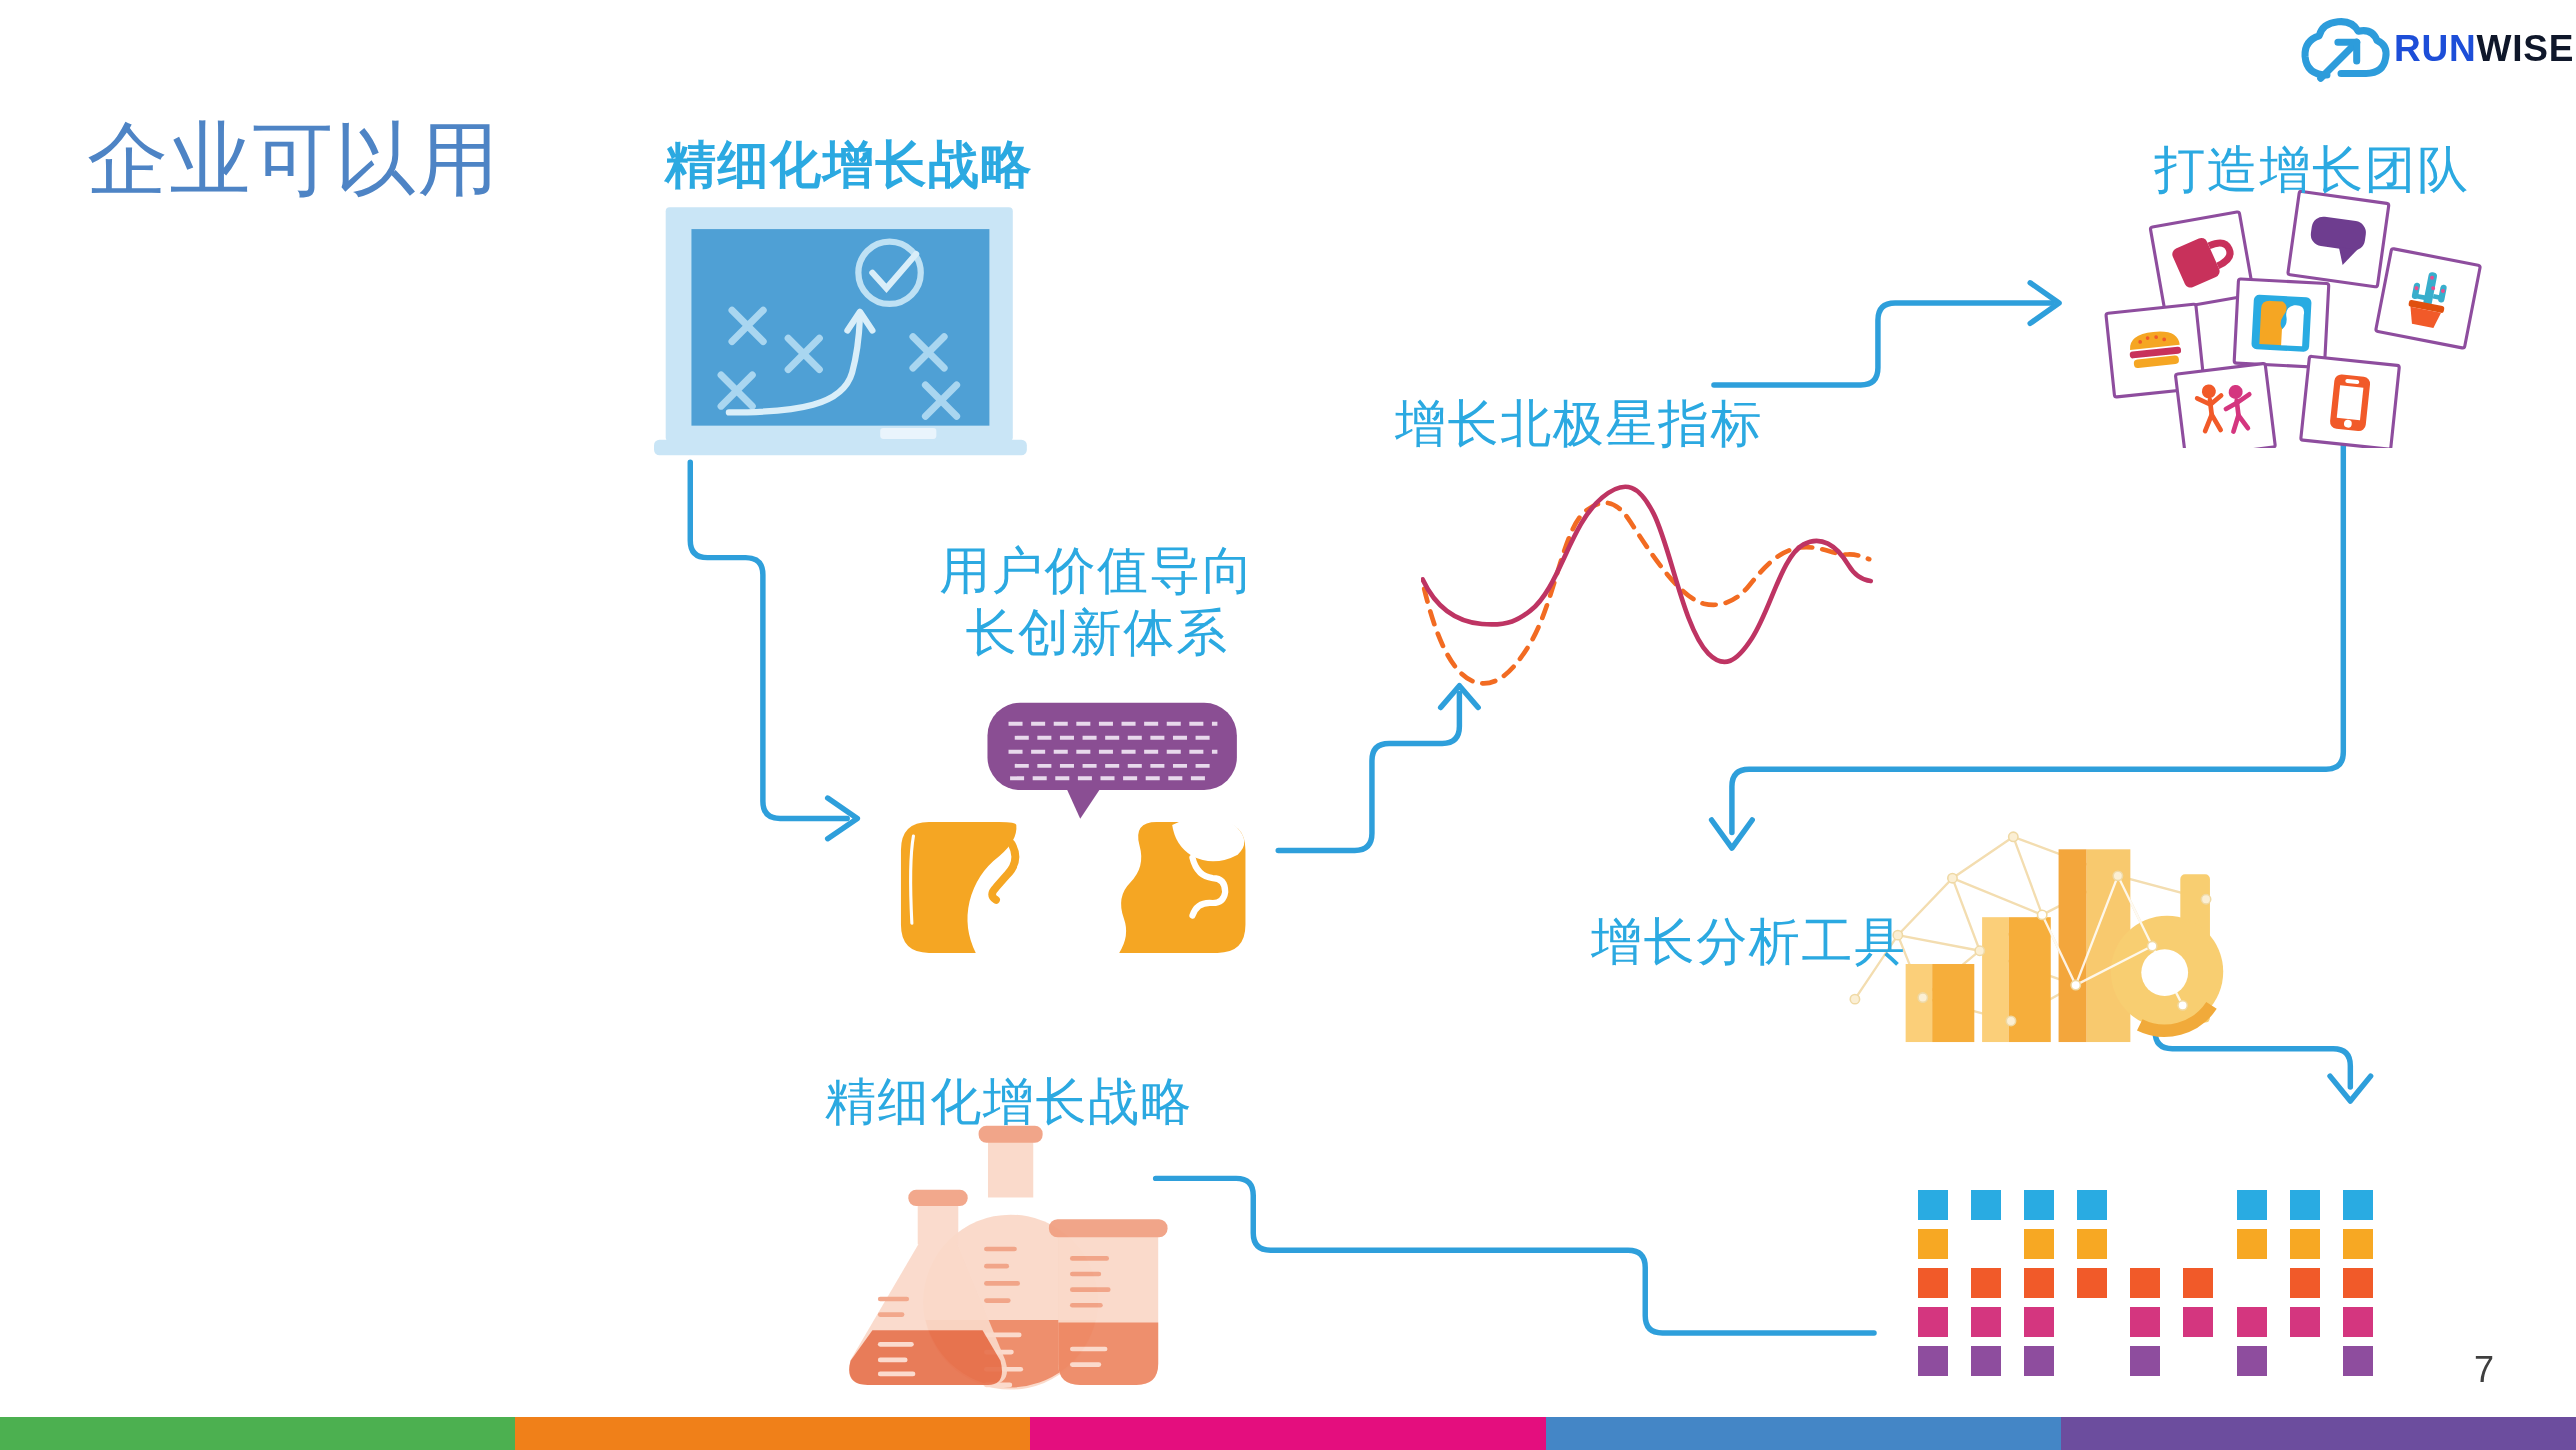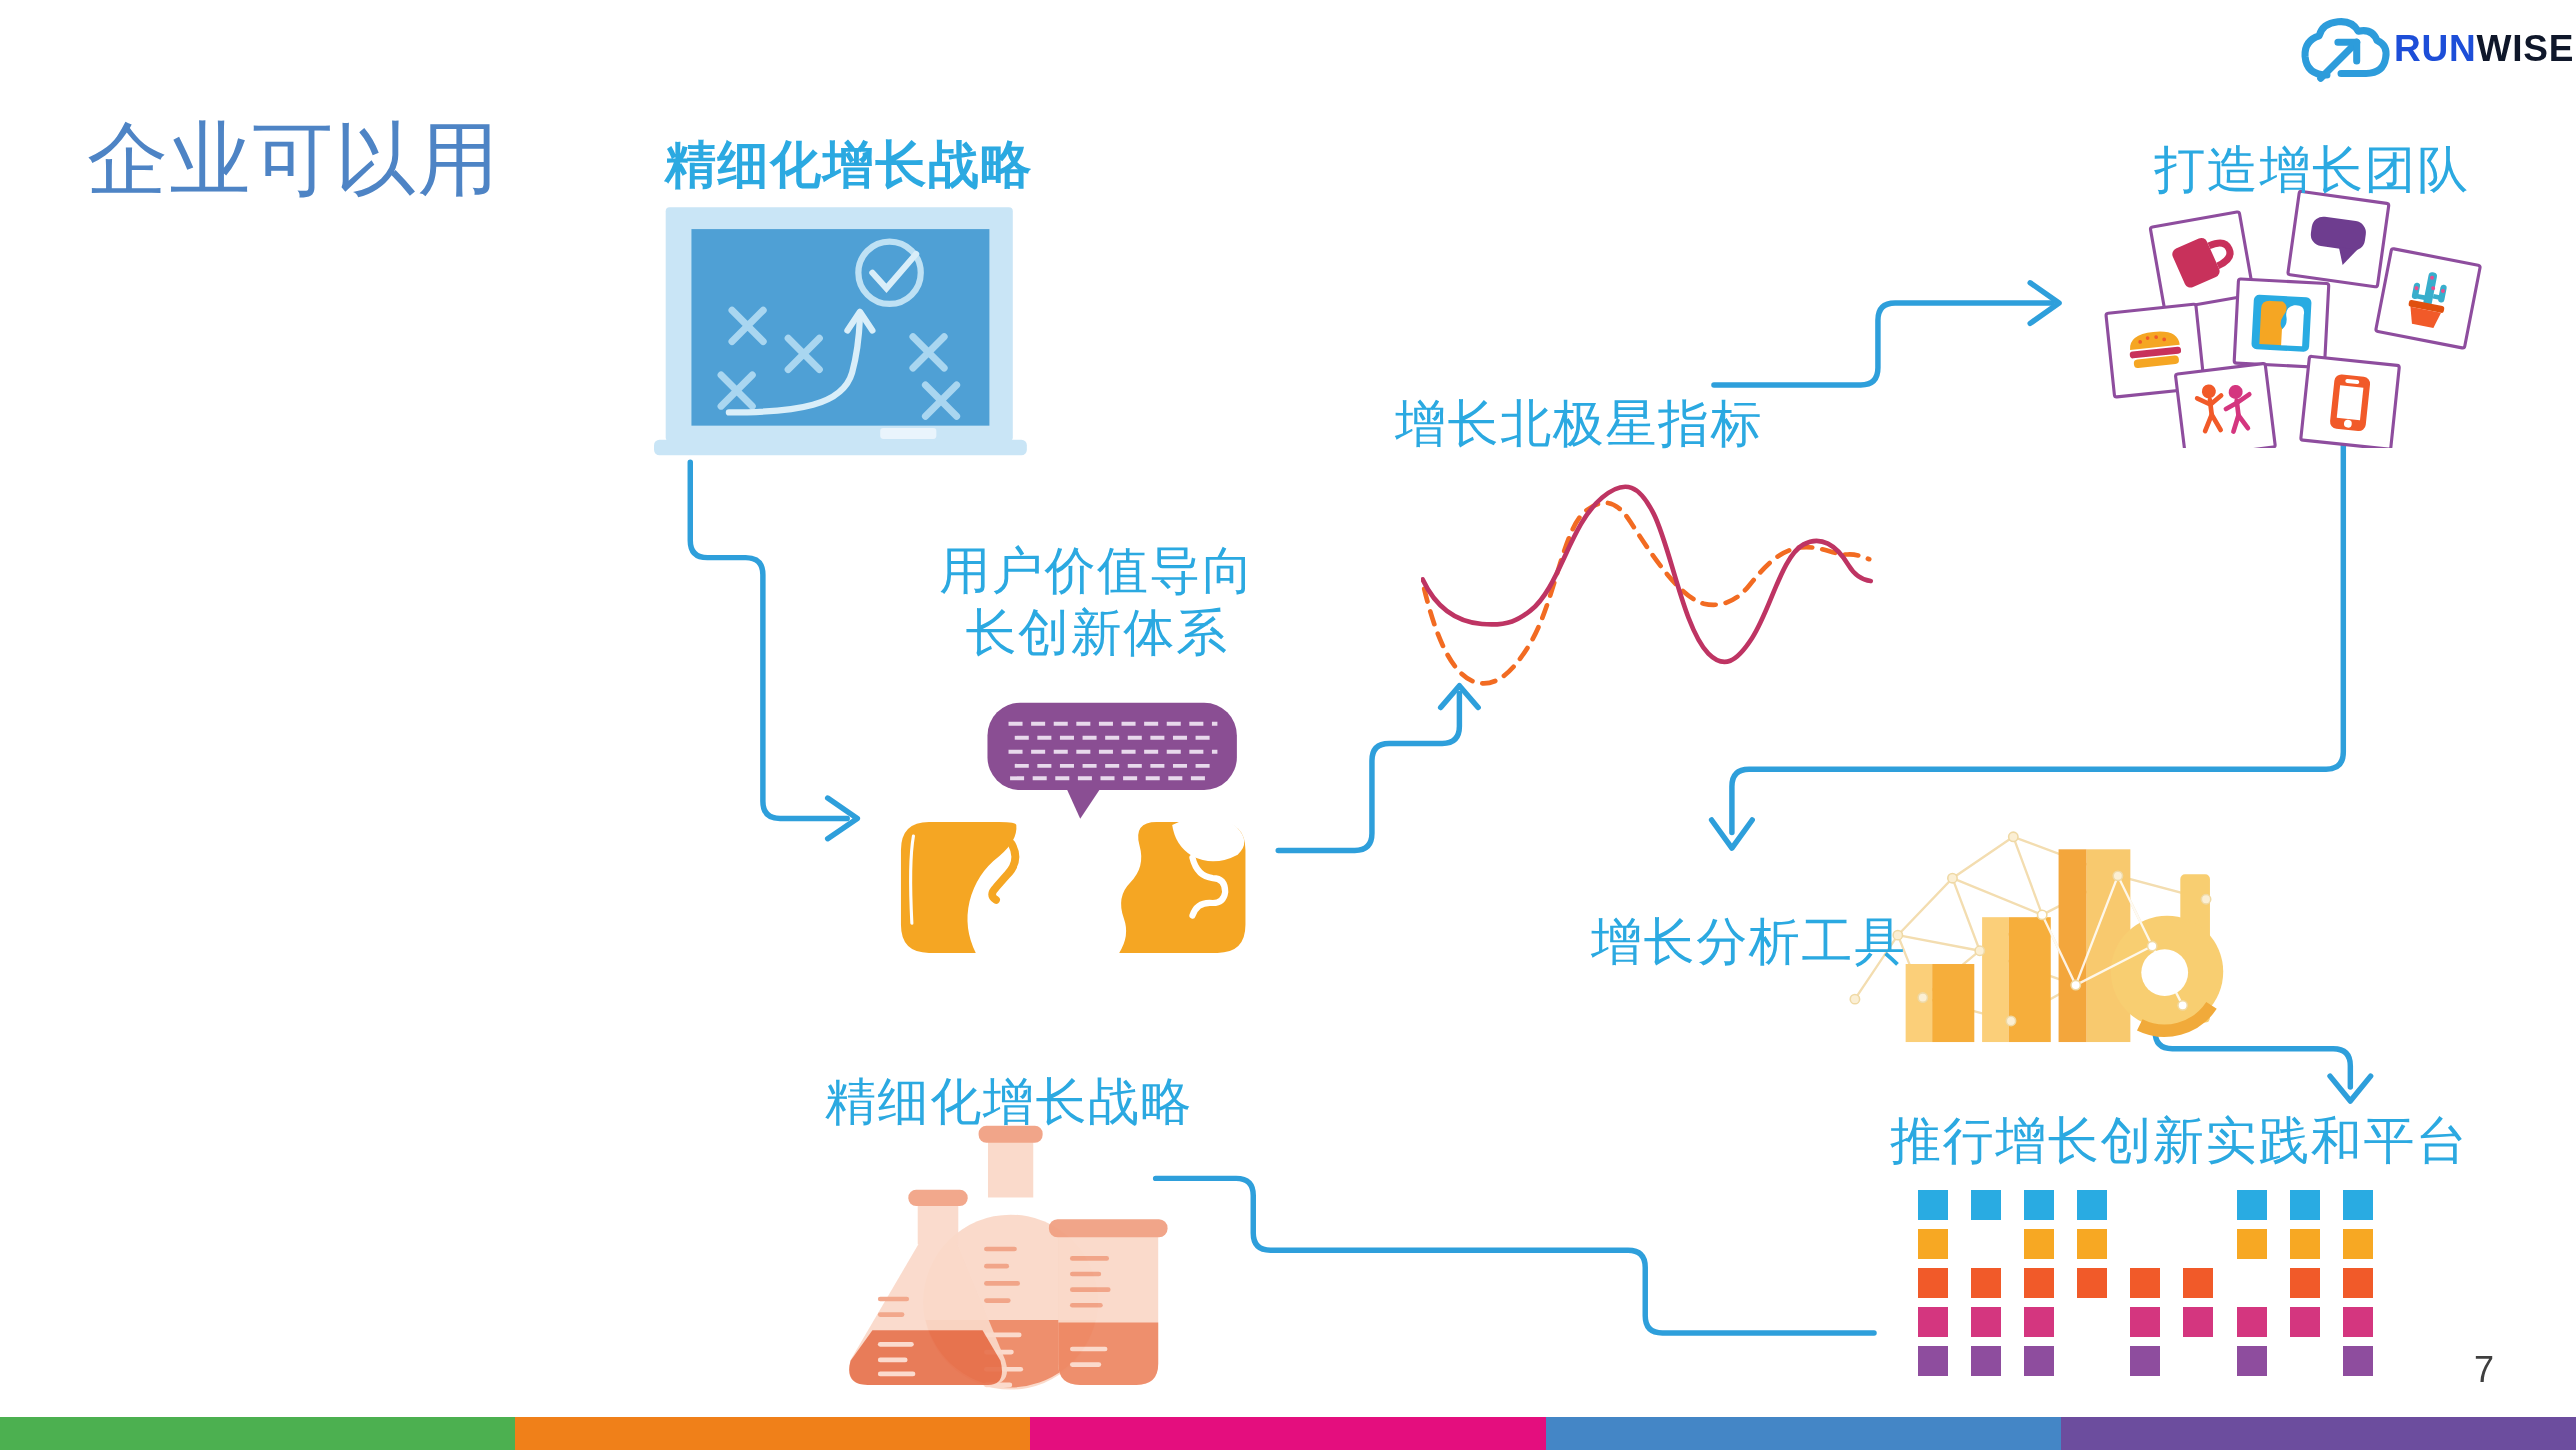--- a/index.html
+++ b/index.html
@@ -78,21 +78,20 @@
   </div>
 
   <div id="label-strategy" class="abs step-label center">精细化增长战略</div>
   <div id="label-value" class="abs step-label center">
     <div>用户价值导向</div>
     <div>长创新体系</div>
   </div>
   <div id="label-northstar" class="abs step-label">增长北极星指标</div>
   <div id="label-team" class="abs step-label center">打造增长团队</div>
   <div id="label-analytics" class="abs step-label">增长分析工具</div>
-  <div id="label-platform" class="abs step-label">推行增长创新实践和平台</div>
   <div id="label-culture" class="abs step-label">精细化增长战略</div>
 
   <svg class="abs illo" style="left:654px;top:207px" width="390" height="254" viewBox="0 0 500 325">
     <rect x="15" y="0" width="445" height="300" rx="5" fill="#C9E5F6"></rect>
     <rect x="48" y="28" width="382" height="252" fill="#4FA0D5"></rect>
     <rect x="0" y="298" width="478" height="20" rx="7" fill="#C9E5F6"></rect>
     <rect x="290" y="283" width="72" height="14" rx="4" fill="#E9F4FC"></rect>
     <g stroke="#A9D6F0" stroke-width="9" stroke-linecap="round">
       <path d="M100,132 L140,172 M140,132 L100,172"></path>
       <path d="M86,215 L126,255 M126,215 L86,255"></path>

